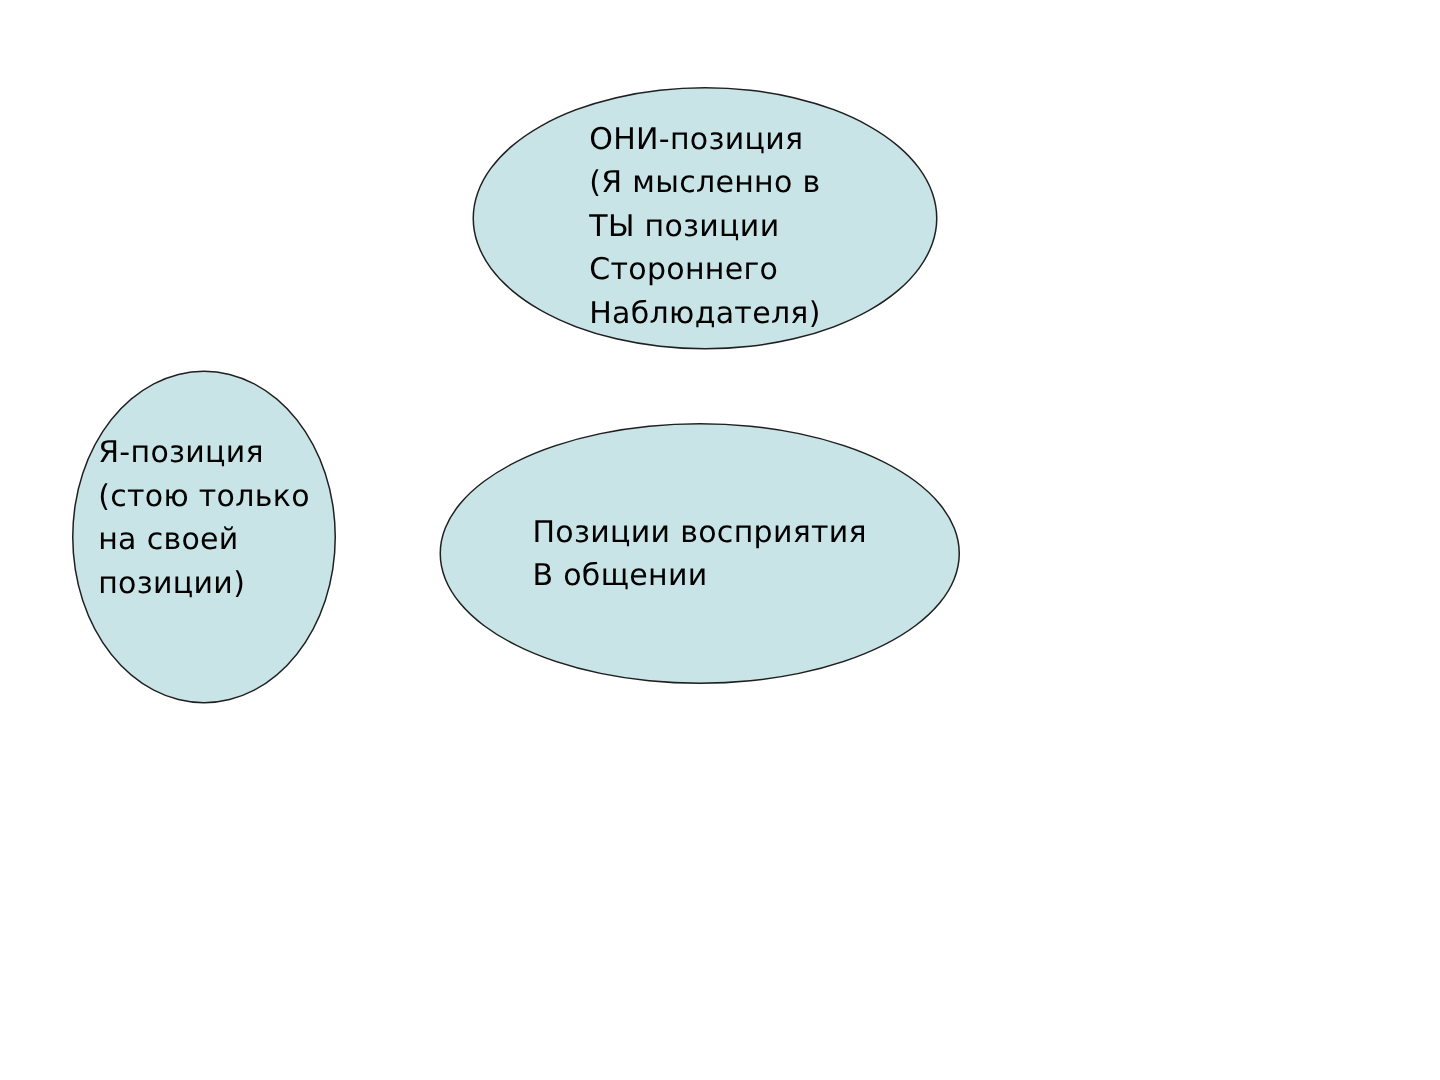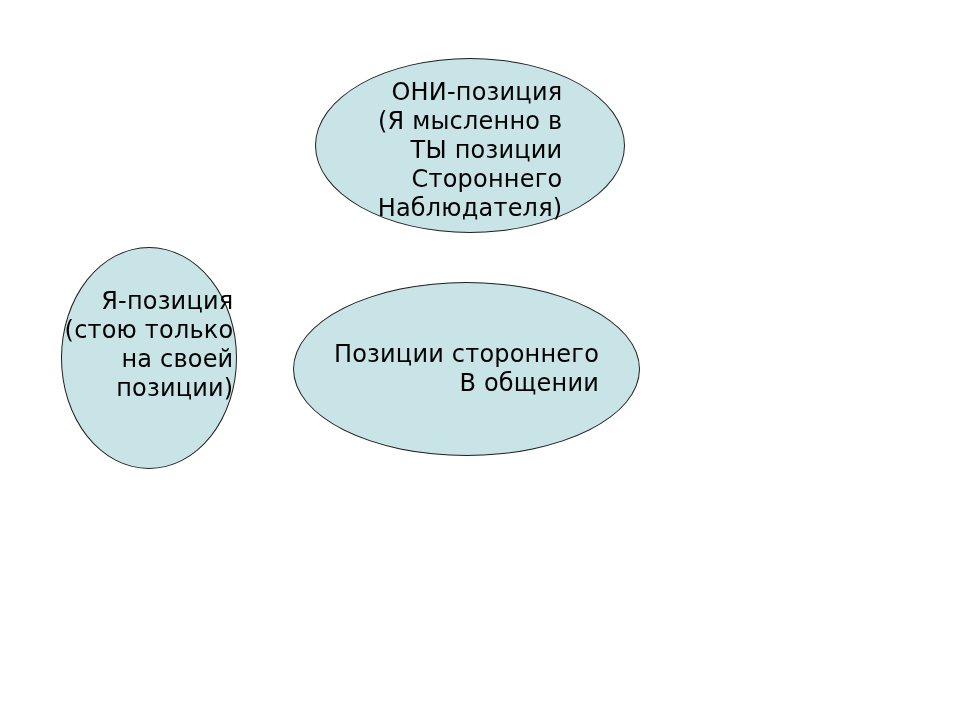--- a/index.html
+++ b/index.html
@@ -21,28 +21,28 @@
     border-radius: 50%;
     border: 1px solid #1f1f1f;
     box-sizing: border-box;
     display: flex;
     align-items: center;
     justify-content: center;
   }
   .node-label {
     flex: 0 0 auto;
     white-space: pre-line;
-    text-align: right;
-    font-size: 24px;
+    text-align: left;
+    font-size: 20px;
     line-height: 29px;
     letter-spacing: 0.2px;
   }
   
   .node-they   { left: 315px; top: 58px;  width: 310px; height: 175px; }
-  .node-i      { left: 61px;  top: 247px; width: 176px; height: 222px; }
+  .node-i      { left: 48px;  top: 247px; width: 176px; height: 222px; }
   .node-center { left: 293px; top: 282px; width: 347px; height: 174px; }
   .node-we     { left: 711px; top: 238px; width: 194px; height: 230px; }
   .node-you    { left: 318px; top: 548px; width: 300px; height: 144px; }
   
   .node-they .node-label { transform: translateY(5px); }
   .node-i .node-label    { transform: translateY(-13px); }
 </style>
 </head>
 <body>
 
@@ -57,19 +57,19 @@
   </div>
 
   <div class="node node-i" style="background-color: rgb(200, 228, 230); border-color: rgb(31, 31, 31);">
     <div class="node-label">Я-позиция
 (стою только
 на своей
 позиции)</div>
   </div>
 
   <div class="node node-center" style="background-color: rgb(200, 228, 230); border-color: rgb(31, 31, 31);">
-    <div class="node-label">Позиции стороннего
+    <div class="node-label">Позиции восприятия
 В общении</div>
   </div>
 
 
 
 </div>
 
 </body></html>

